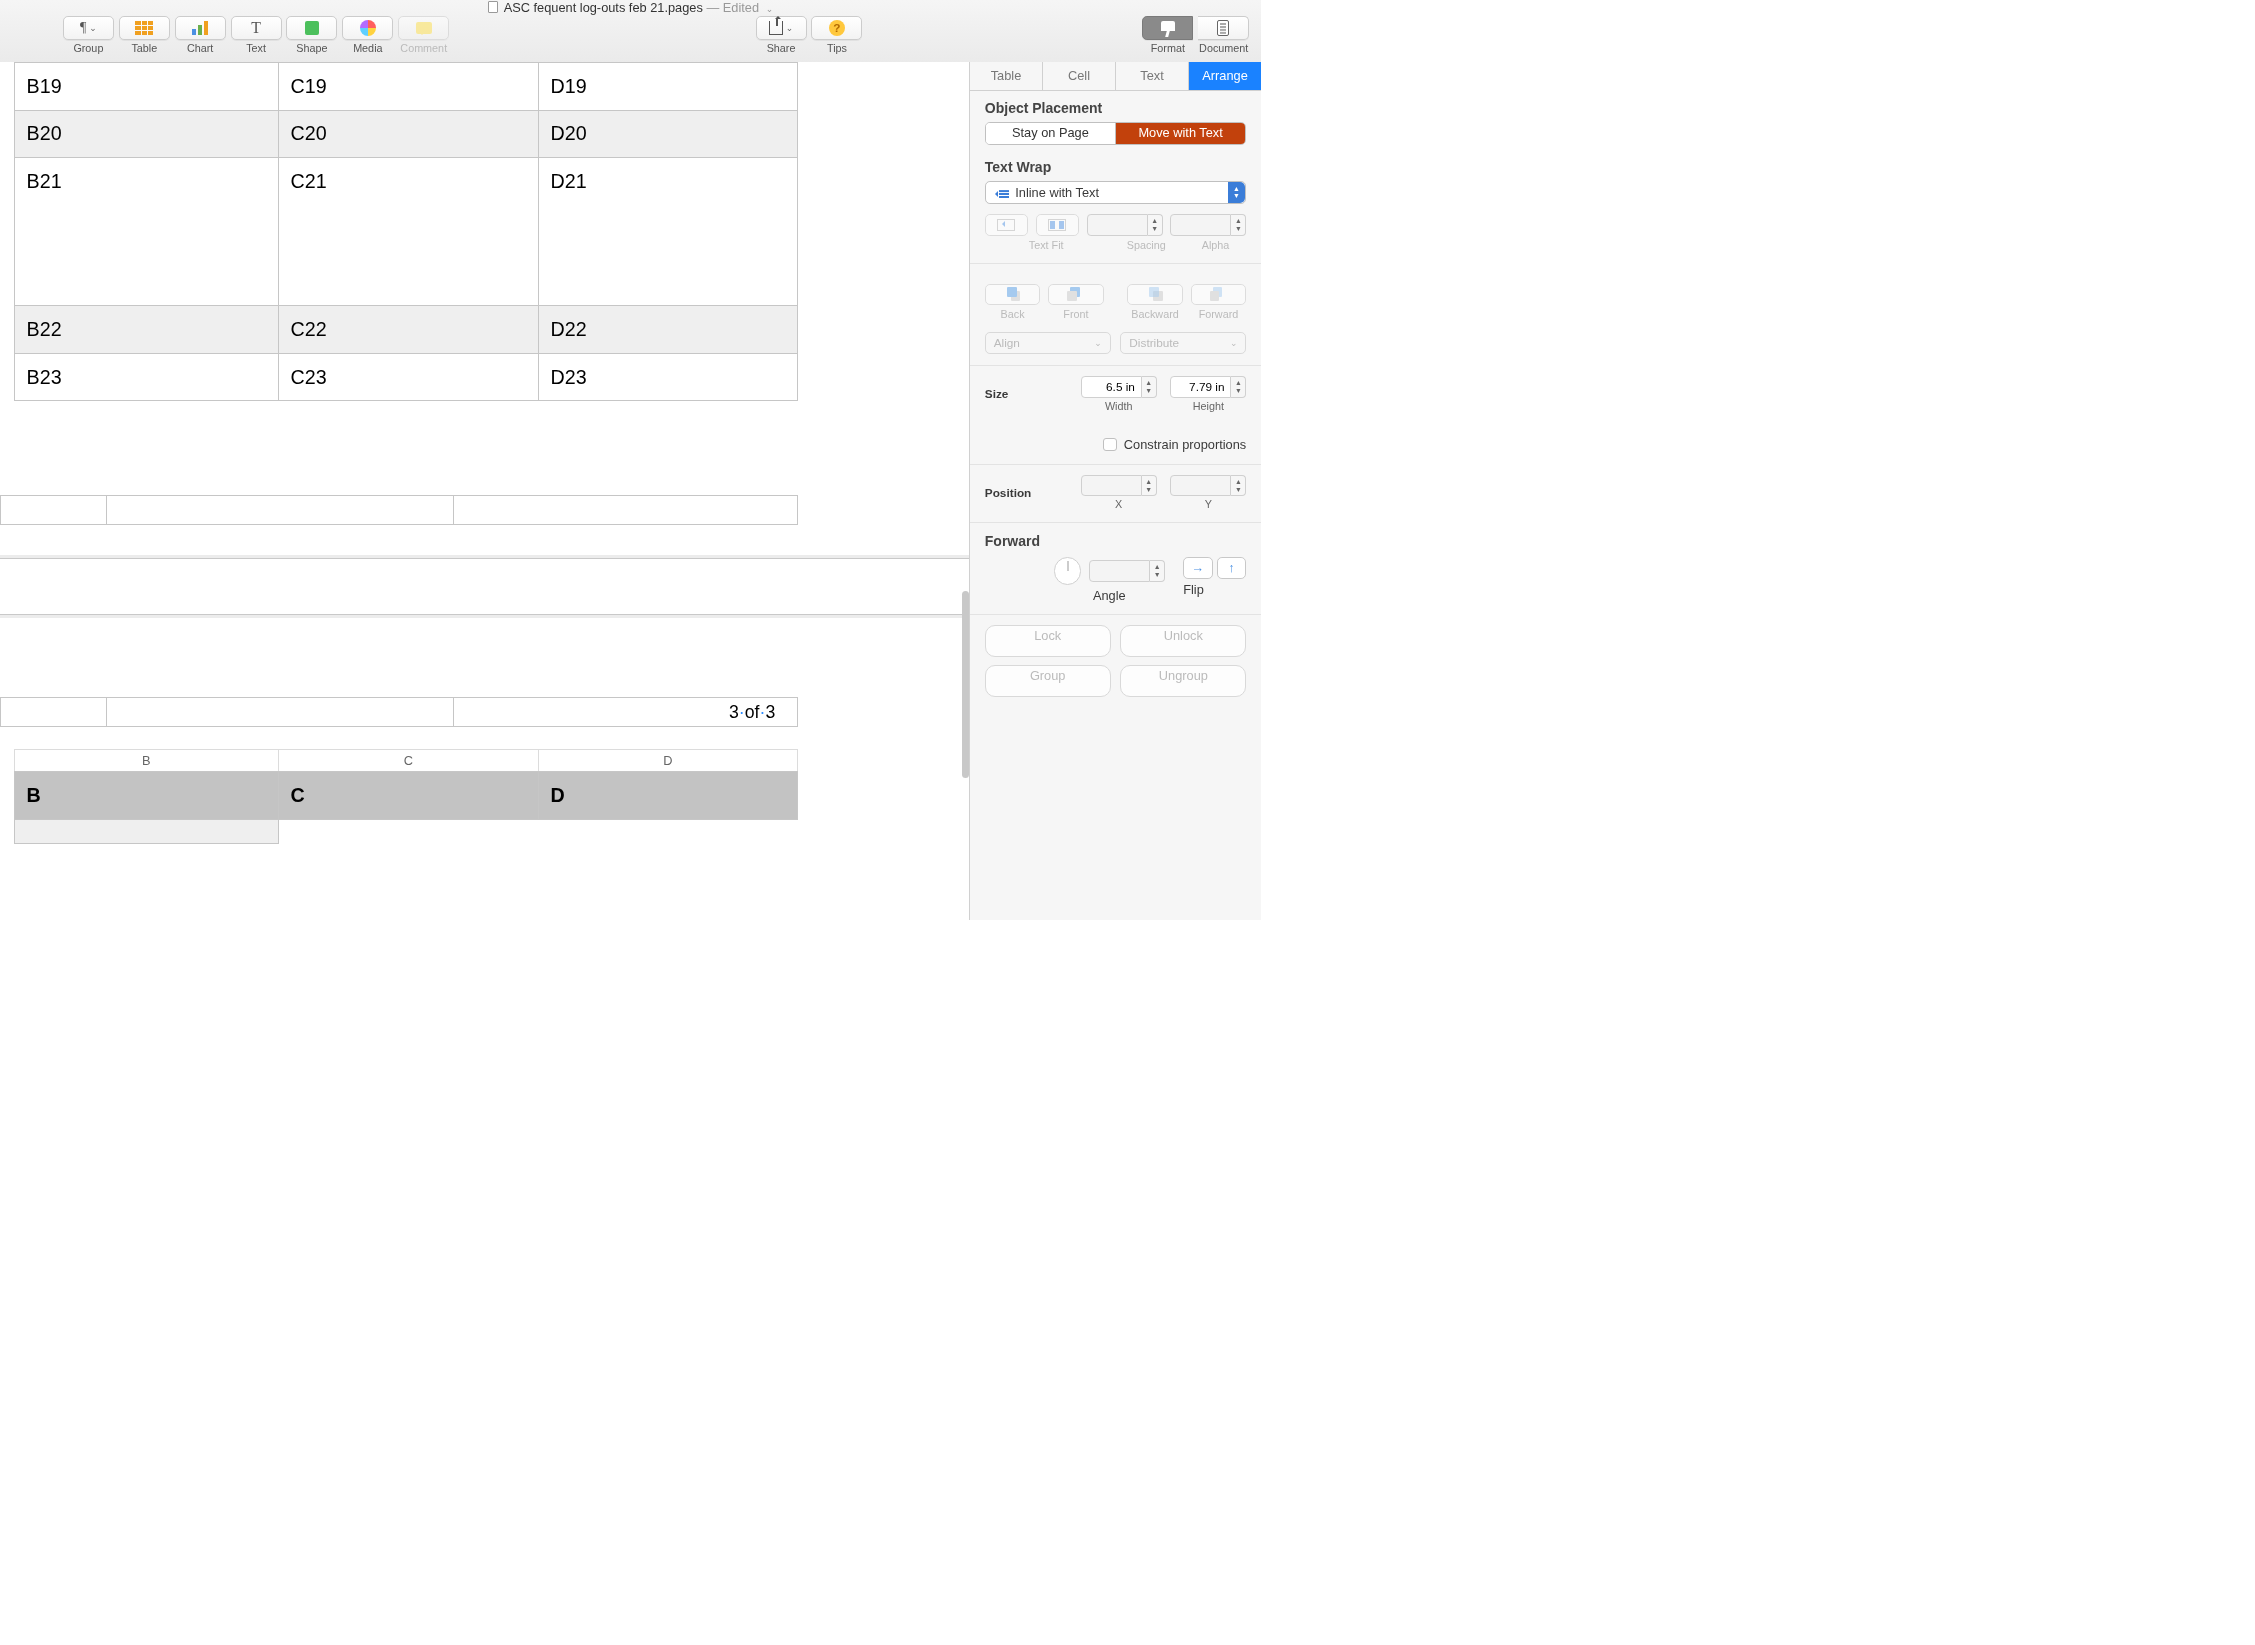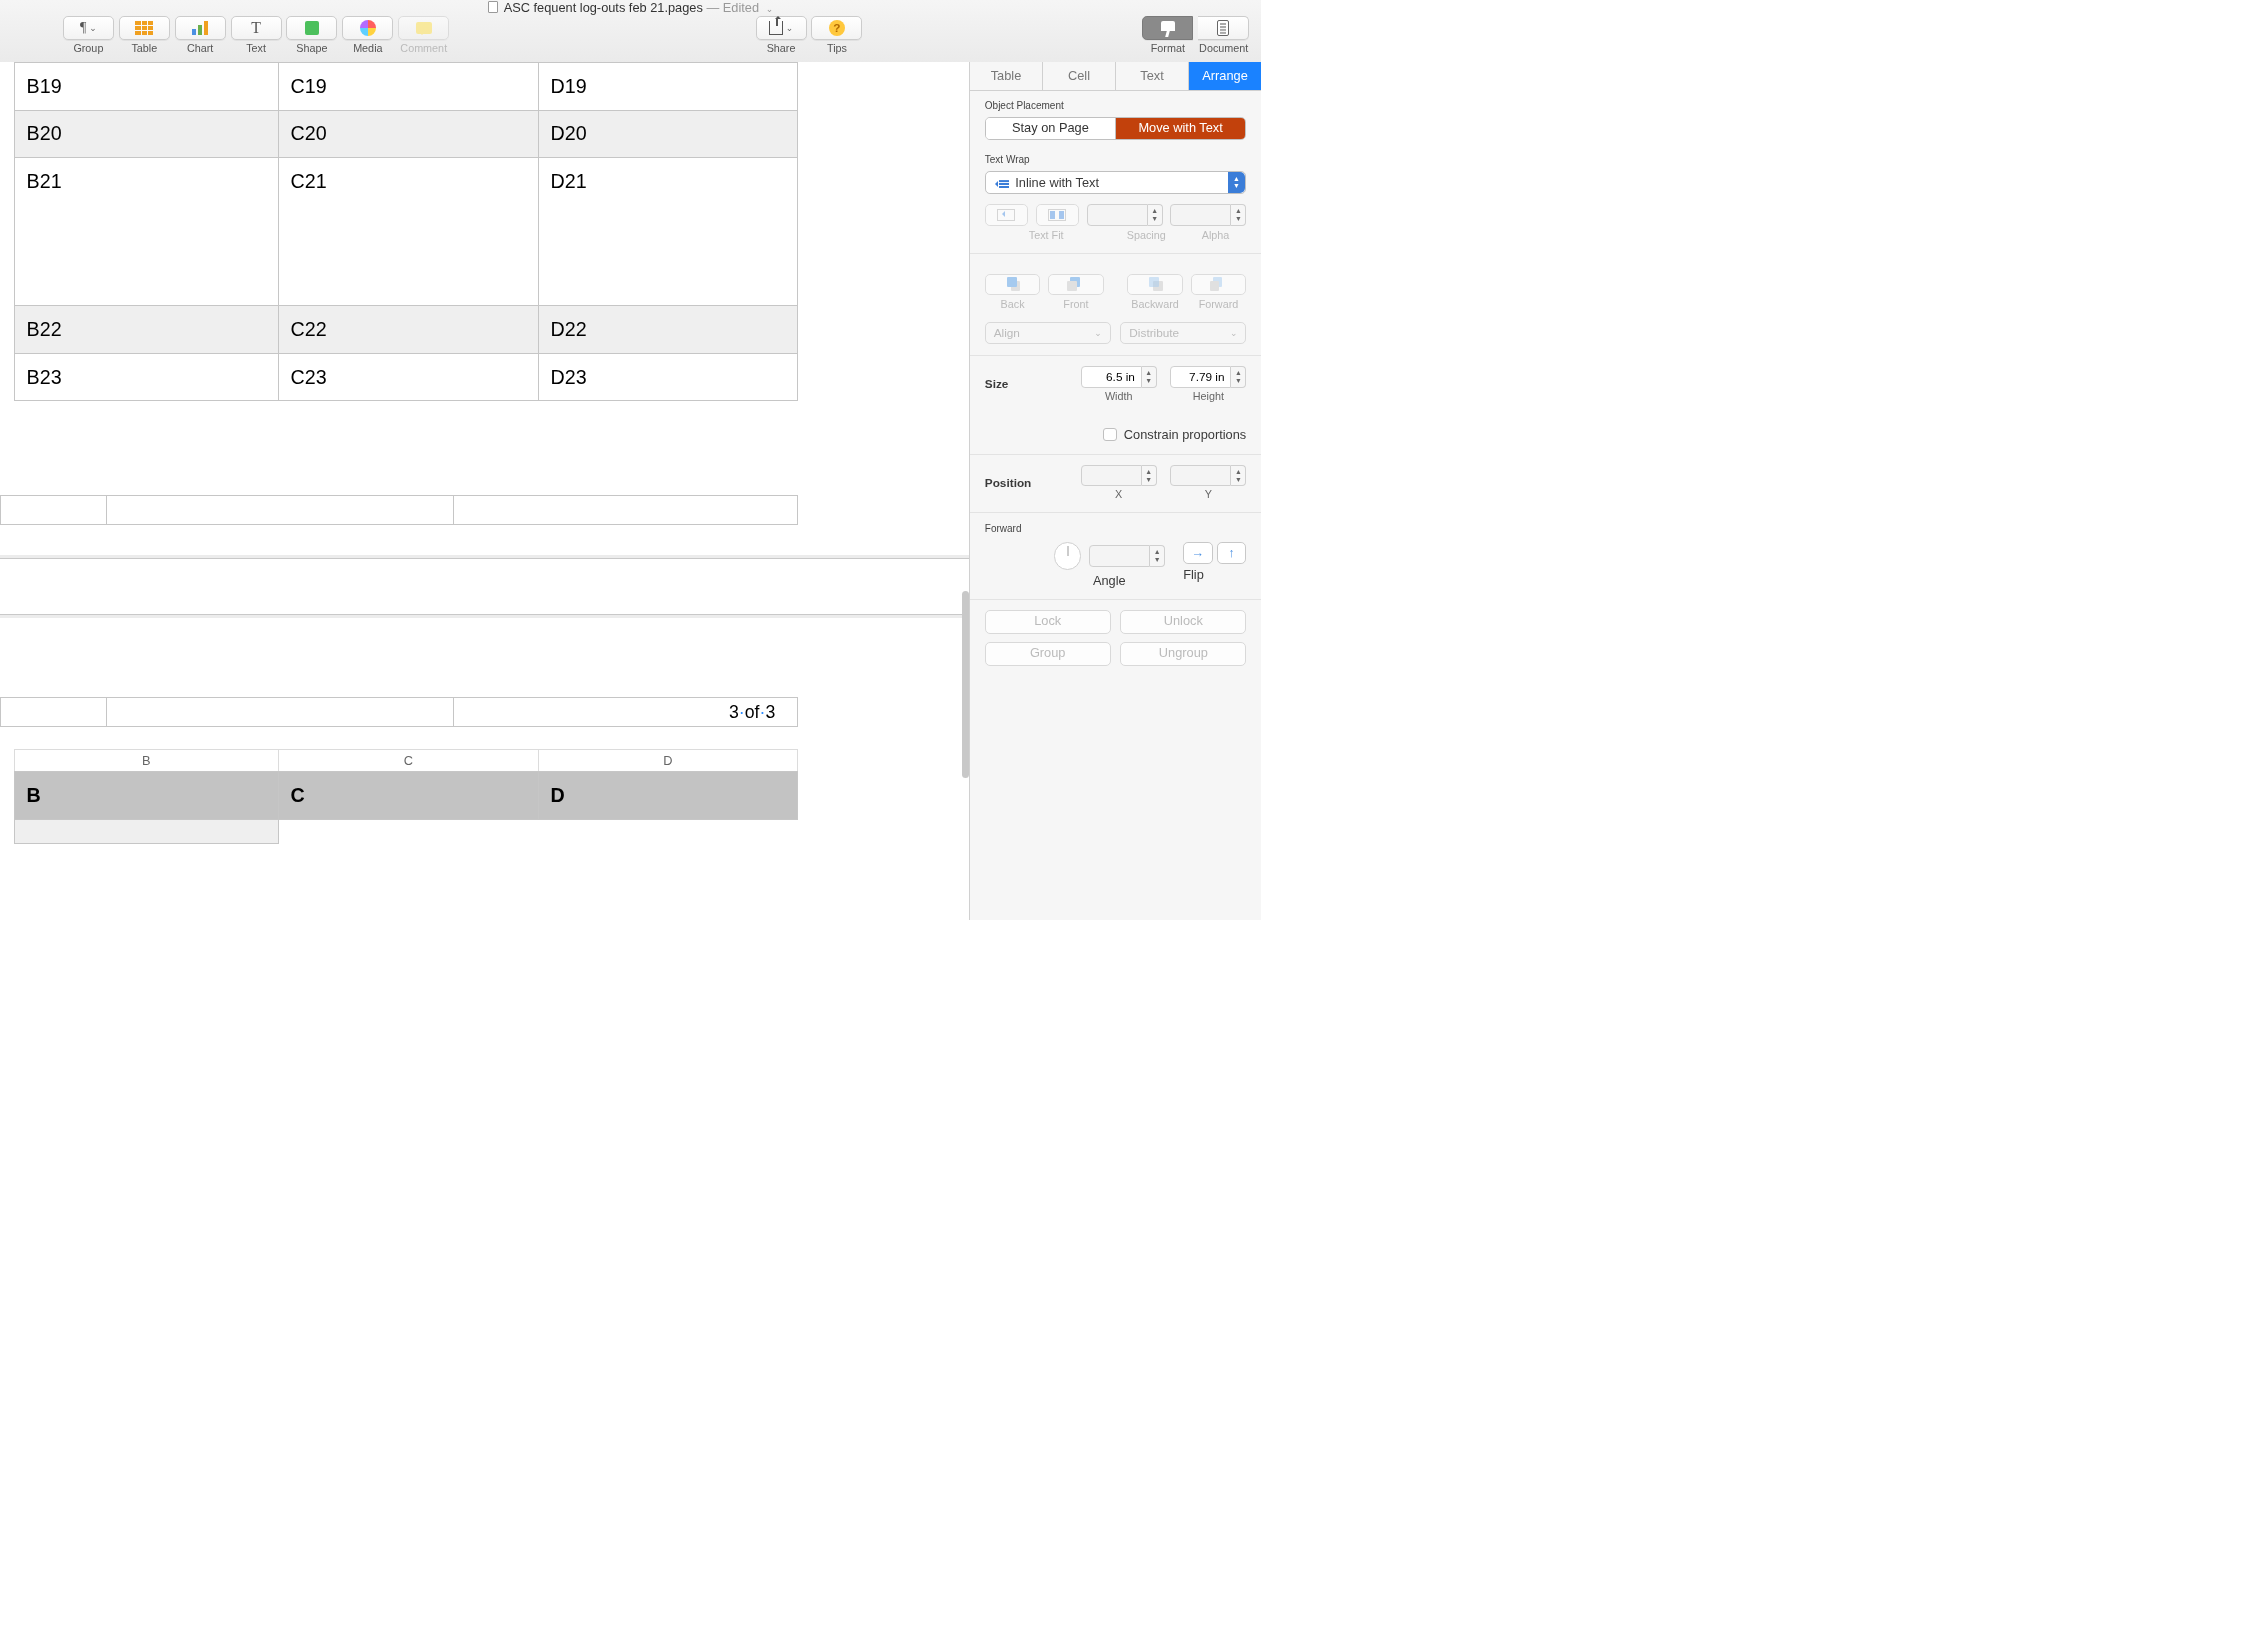--- a/index.html
+++ b/index.html
@@ -73,21 +73,21 @@
 .pagenum .dotb { color:#2d8cff; }
 
 
 .inspector { position:absolute; top:62px; right:0; bottom:0; width:292px; background:#f6f6f6; border-left:1px solid #d0d0d0; font-size:12.8px; color:#3a3a3a; }
 .insp-tabs { display:flex; height:28.6px; border-bottom:1px solid #d0d0d0; }
 .insp-tabs div { flex:1; text-align:center; line-height:27.6px; color:#777; border-right:1px solid #d0d0d0; cursor:default; }
 .insp-tabs div:last-child{border-right:none;}
 .insp-tabs .active { background:#1a82ff; color:#fff; }
 
 .section { padding:9.9px 14.8px 11.8px; border-bottom:1px solid #e3e3e3; }
-.section h4 { font-size:10px; font-weight:400; color:#444; margin-bottom:5.9px; }
+.section h4 { font-size:14px; font-weight:700; color:#444; margin-bottom:5.9px; }
 
 .seg2 { display:flex; border:1px solid #c0c0c0; border-radius:4.9px; overflow:hidden; height:22.7px; }
 .seg2 div { flex:1; text-align:center; line-height:20.7px; font-size:12.8px; color:#333; background:#fff; cursor:default; }
 .seg2 div:first-child{border-right:1px solid #c0c0c0;}
 .seg2 .on { background:#c2410c; color:#fff; }
 
 .select-box { background:#fff; border:1px solid #c0c0c0; border-radius:4.9px; height:23.6px; display:flex; align-items:center; padding:0 5.9px; position:relative; margin-top:3.9px;}
 .select-box .sel-ic { width:17.7px; height:11.8px; margin-right:5.9px; position:relative; }
 .select-box .sel-ic:before{content:"";position:absolute;left:0;top:3.9px;width:0;height:0;border:3.9px solid transparent;border-right-color:#3b7dd8;}
 .select-box .sel-ic:after{content:"";position:absolute;right:0;bottom:0;width:10.8px;height:2px;background:#3b7dd8;box-shadow:0 -3px 0 #3b7dd8,0 -5.9px 0 #3b7dd8;}
@@ -110,21 +110,21 @@
 .pair { display:flex; gap:13.8px; justify-content:flex-end; }
 .pair .col { text-align:center; }
 .pair .col .sub { font-size:10.8px; color:#666; margin-top:2px; }
 
 .disabled-select { background:#f6f6f6; border:1px solid #d9d9d9; border-radius:4.9px; height:21.7px; color:#bbb; padding:0 7.9px; display:flex; align-items:center; justify-content:space-between; flex:1; font-size:11.8px;}
 .disabled-select .chv { font-size:8.9px; }
 
 .check { display:flex; align-items:center; gap:7px; margin-top:25px; justify-content:flex-end;}
 .check .cb { width:13.8px; height:13.8px; border:1px solid #c0c0c0; border-radius:3px; background:#fff; }
 
-.btn-wide { flex:1; height:24px; border:1px solid #d9d9d9; border-radius:5px; text-align:center; line-height:19.7px; color:#bbb; background:#fdfdfd; font-size:12.8px;}
+.btn-wide { flex:1; height:32px; border:1px solid #d9d9d9; border-radius:10px; text-align:center; line-height:19.7px; color:#bbb; background:#fdfdfd; font-size:12.8px;}
 
 .rot-dial { width:27.6px; height:27.6px; border:1px solid #d0d0d0; border-radius:50%; background:#fff; position:relative; }
 .rot-dial:after{content:"";position:absolute;left:12.8px;top:3px;width:2px;height:9.9px;background:#ccc;}
 
 .flip-btn { width:29.6px; height:21.7px; border:1px solid #c8c8c8; border-radius:4.9px; background:#fff; display:flex; align-items:center; justify-content:center; color:#4a90e2; }
 
 .fit-ic { width:17.7px; height:11.8px; border:1px solid #bbb; position:relative; }
 .fit-ic:before{content:"";position:absolute;left:1px;top:1px;width:0;height:0;border:3.9px solid transparent;border-right-color:#63a0e8;}
 .fit-ic2 { width:17.7px; height:11.8px; border:1px solid #bbb; position:relative; }
 .fit-ic2:before{content:"";position:absolute;left:1px;top:1px;width:4.9px;height:7.9px;background:#63a0e8;}

